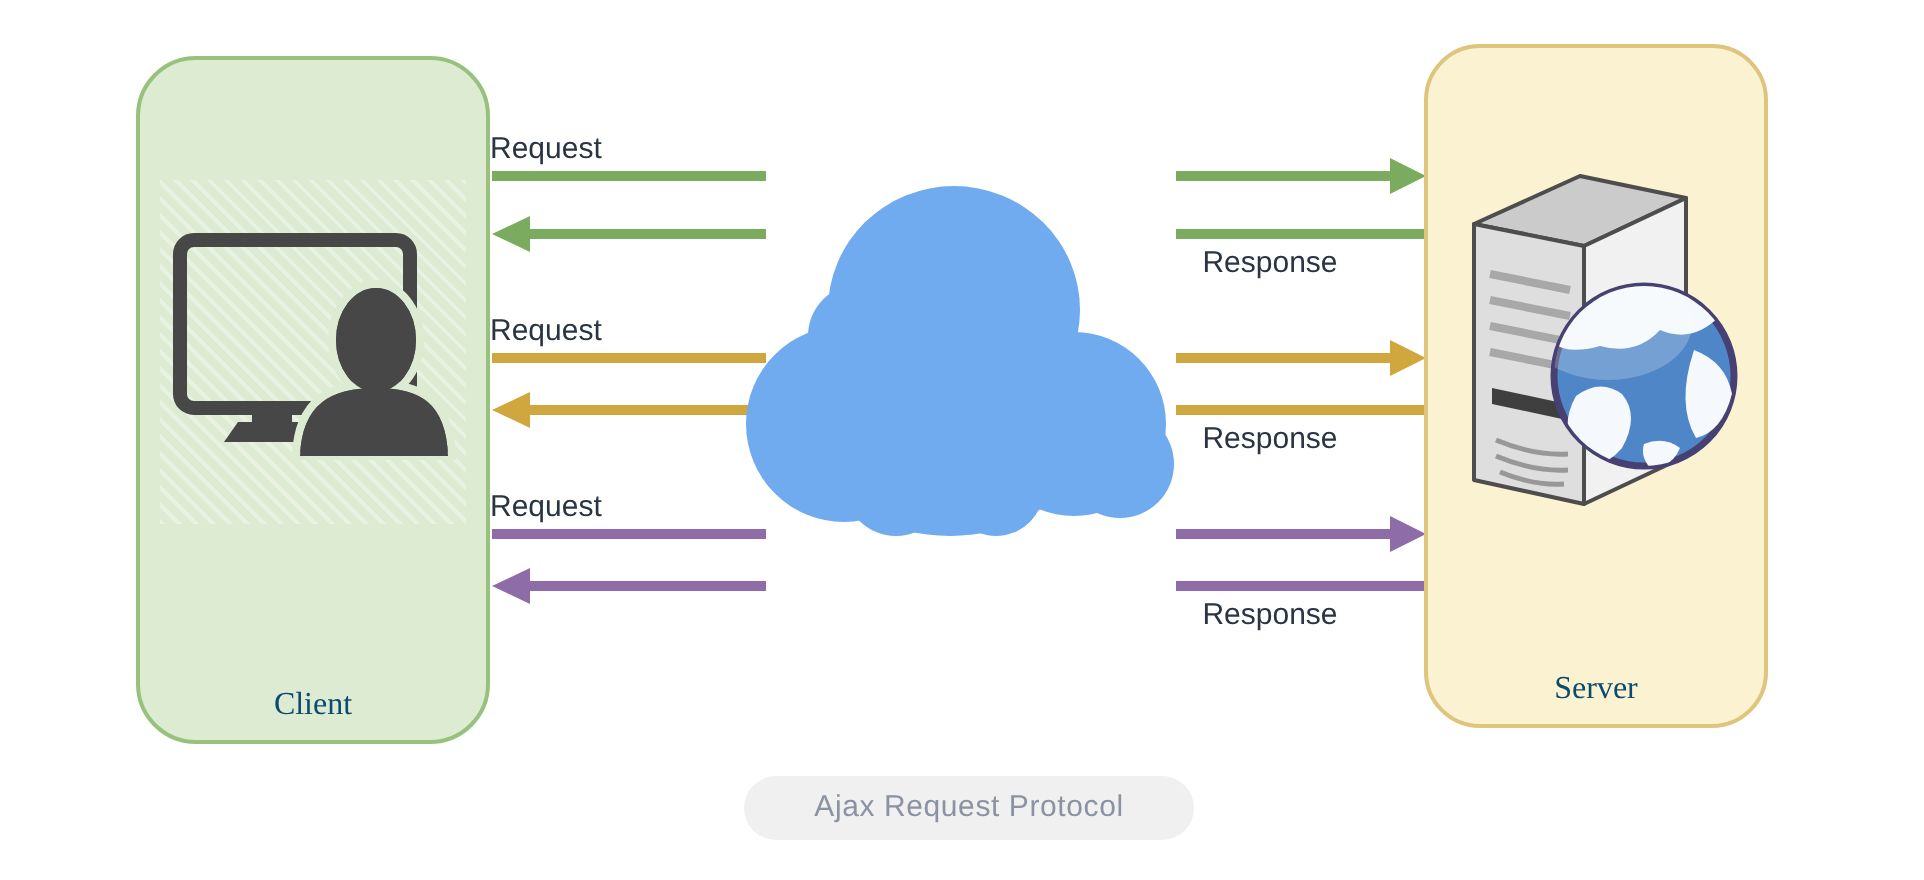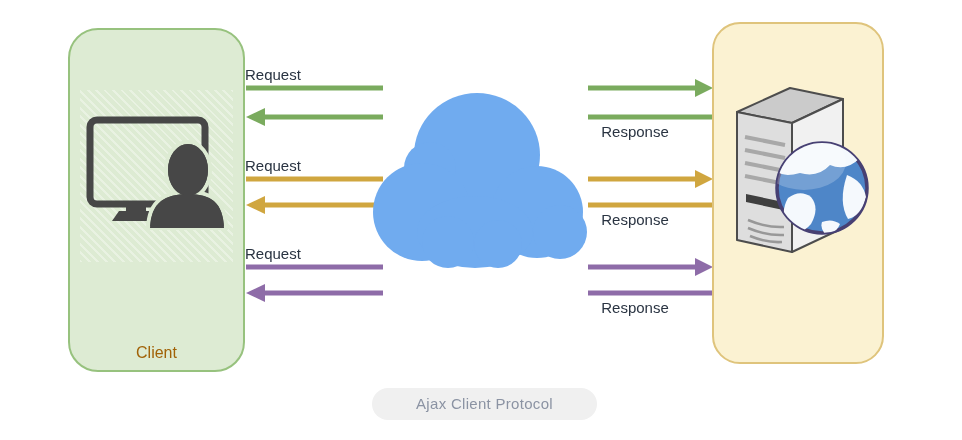--- a/index.html
+++ b/index.html
@@ -19,21 +19,21 @@
   .node.server{
     left:712px;top:22px;width:172px;height:342px;
     background:#FBF2D2;border:2px solid #DFC47C;border-radius:28px;
   }
   .hatch{
     position:absolute;left:10px;top:60px;width:153px;height:172px;
     background:repeating-linear-gradient(45deg, rgba(255,255,255,0.35) 0 2px, rgba(255,255,255,0) 2px 6px);
   }
   .node-label{
     position:absolute;left:0;bottom:8px;width:100%;text-align:center;
-    font-size:16px;color:#a16207;
+    font-size:16px;color:#0c4a6e;font-family:Liberation Serif, serif;
   }
   .node-icon{position:absolute;}
   .client-icon{left:12px;top:84px;}
   .server-icon{left:16px;top:58px;}
   
   .flow-label{
     position:absolute;font-size:15px;color:#2A3442;line-height:18px;
   }
   .flow-label.req{left:245px;width:140px;text-align:left;}
   .flow-label.resp{left:560px;width:150px;text-align:center;}
@@ -128,24 +128,25 @@
 
       <circle cx="92" cy="106" r="45" fill="#4E86C8" stroke="#474073" stroke-width="3.5"></circle>
       <g clip-path="url(#globe-clip)">
         <path d="M45,88 Q60,55 95,58 Q122,60 130,76 Q116,90 100,83 Q88,96 70,91 Q52,96 45,88 Z" fill="#F5F9FD"></path>
         <path d="M58,116 Q70,107 81,115 Q90,126 81,142 Q70,155 59,146 Q49,132 58,116 Z" fill="#F5F9FD"></path>
         <path d="M117,93 Q133,99 136,115 Q131,134 118,137 Q108,120 117,93 Z" fill="#F5F9FD"></path>
         <path d="M92,140 Q102,136 110,142 Q106,152 95,152 Q90,146 92,140 Z" fill="#F5F9FD"></path>
         <ellipse cx="74" cy="80" rx="42" ry="28" fill="#FFFFFF" opacity="0.22"></ellipse>
       </g>
     </svg>
+    <div class="node-label">Server</div>
   </div>
 
   <div class="flow-label req r0">Request</div>
   <div class="flow-label resp r0">Response</div>
   <div class="flow-label req r1">Request</div>
   <div class="flow-label resp r1">Response</div>
   <div class="flow-label req r2">Request</div>
   <div class="flow-label resp r2">Response</div>
 
-  <div class="title-pill">Ajax Client Protocol</div>
+  <div class="title-pill">Ajax Request Protocol</div>
 
 </div>
 
 </body></html>

